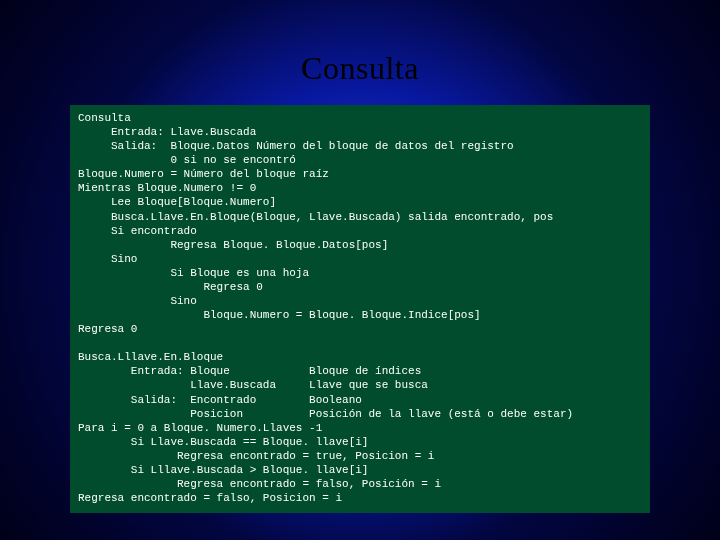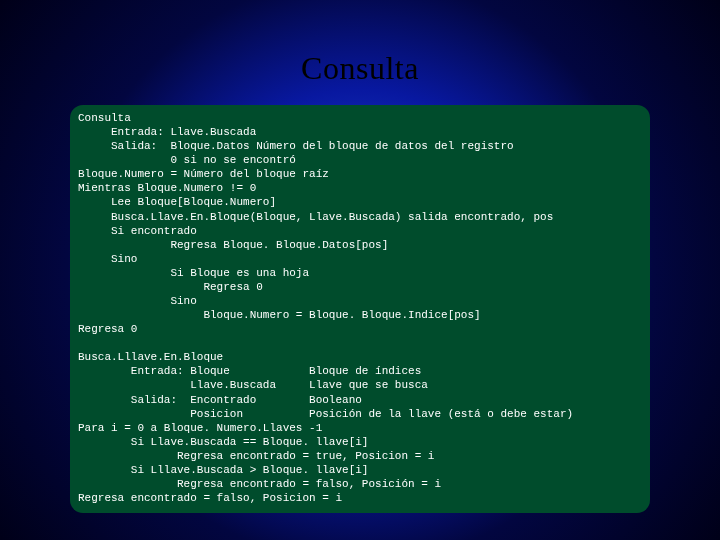--- a/index.html
+++ b/index.html
@@ -1,15 +1,15 @@
 <!DOCTYPE html>
 <html><head>
 <meta charset="utf-8">
 <style>
-  * { margin: 0; padding: 0; box-sizing: border-box; border-radius: 13px; }
+  * { margin: 0; padding: 0; box-sizing: border-box; }
   html, body { width: 720px; height: 540px; overflow: hidden; }
   body {
     background: radial-gradient(circle at 50% 50%, #3558d8 0%, #1a3cc8 18%, #0818a0 40%, #020640 65%, #000018 100%);
     font-family: "Times New Roman", Times, serif;
   }
   .title {
     text-align: center;
     color: #000;
     font-size: 32px;
     font-weight: normal;

